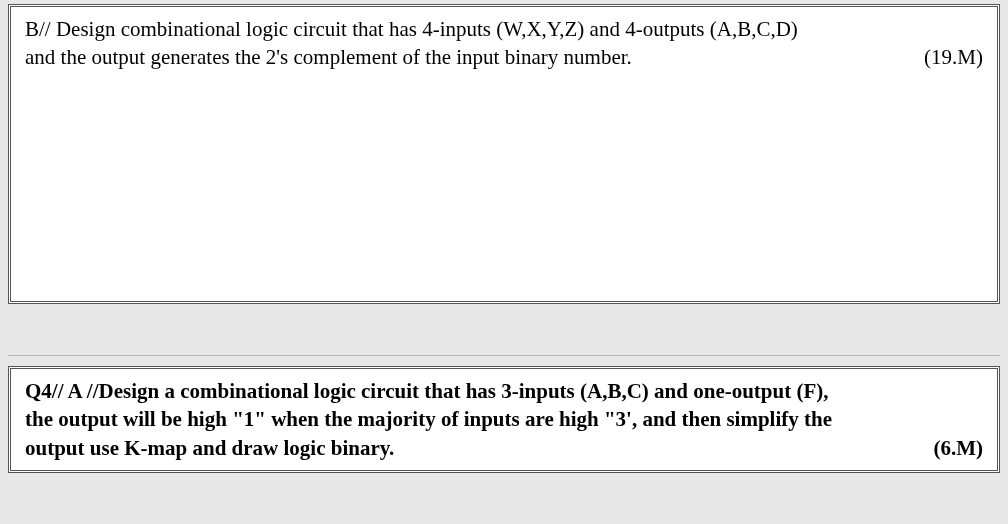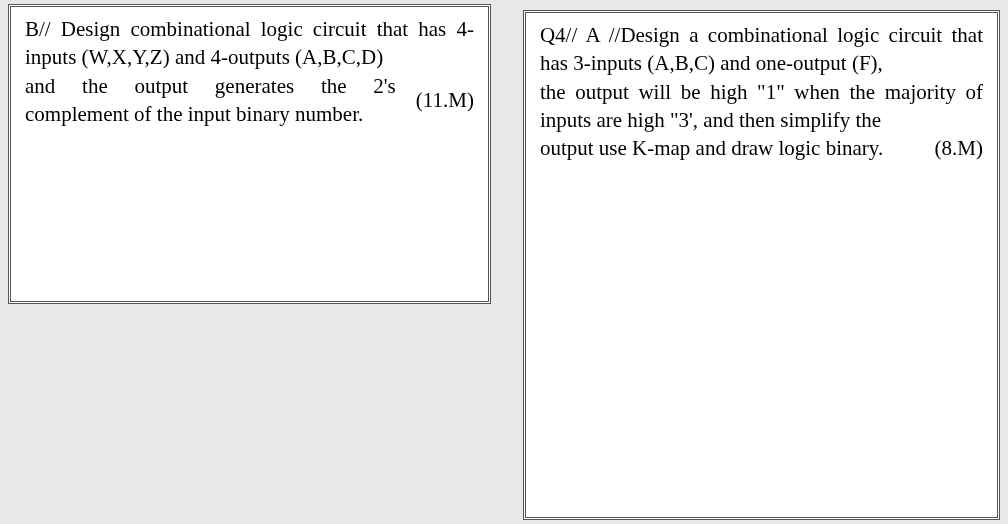--- a/index.html
+++ b/index.html
@@ -13,41 +13,42 @@
       background: #e8e8e8;
       font-family: "Times New Roman", Times, serif;
       font-size: 21px;
       color: #000;
       padding: 0;
     }
     .page-wrap {
       width: 100%;
       height: 100%;
       display: flex;
-      flex-direction: row;
+      flex-direction: column;
     }
     .question-box {
       background: #fff;
       border: 3px double #555;
       margin: 4px 8px;
       padding: 8px 14px;
     }
     .box-top {
       height: 300px;
       margin-bottom: 0;
     }
     .spacer {
       height: 52px;
       background: #e8e8e8;
       margin: 0 8px;
       border-bottom: 1px solid #bbb;
     }
     .box-bottom {
       height: auto;
       margin-top: 10px;
+      font-weight: bold;
     }
     .qtext {
       text-align: justify;
       line-height: 1.35;
     }
     .line {
       display: flex;
       justify-content: space-between;
       align-items: center;
     }
@@ -62,33 +63,33 @@
 <div class="page-wrap">
 
   <div class="question-box box-top">
     <div class="qtext">
       <div>
         <span>B//</span>
         <span>Design combinational  logic circuit  that has 4-inputs (W,X,Y,Z) and 4-outputs (A,B,C,D)</span>
       </div>
       <div class="line">
         <span>and the output generates the 2's complement of the input binary number.</span>
-        <span class="marks">(11.M)</span>
+        <span class="marks">(19.M)</span>
       </div>
     </div>
   </div>
 
   <div class="spacer"></div>
 
   <div class="question-box box-bottom">
     <div class="qtext">
       <div>
         <span>Q4// A //</span><span>Design a combinational  logic circuit that has 3-inputs (A,B,C) and one-output (F),</span>
       </div>
       <div>the output will be high "1" when the majority of inputs are high "3', and then simplify the</div>
       <div class="line">
         <span>output use K-map and draw logic binary.</span>
-        <span class="marks">(8.M)</span>
+        <span class="marks">(6.M)</span>
       </div>
     </div>
   </div>
 
 </div>
 
 </body></html>

